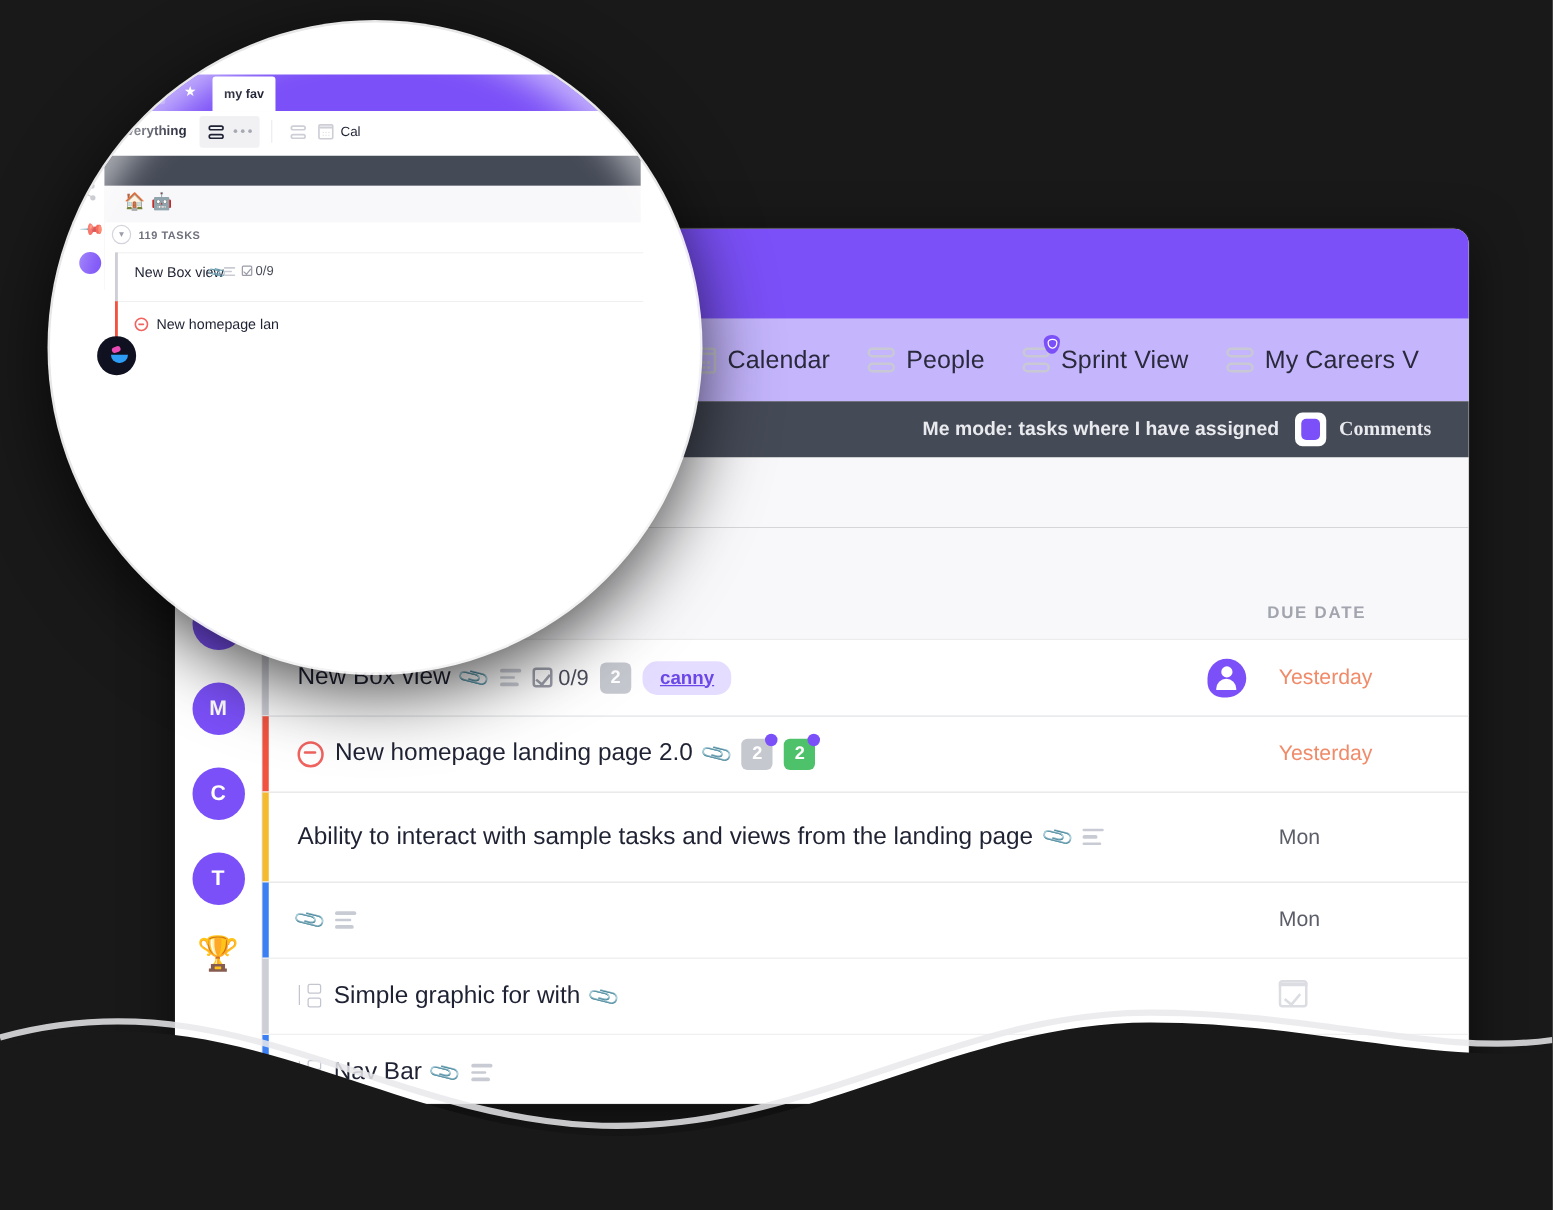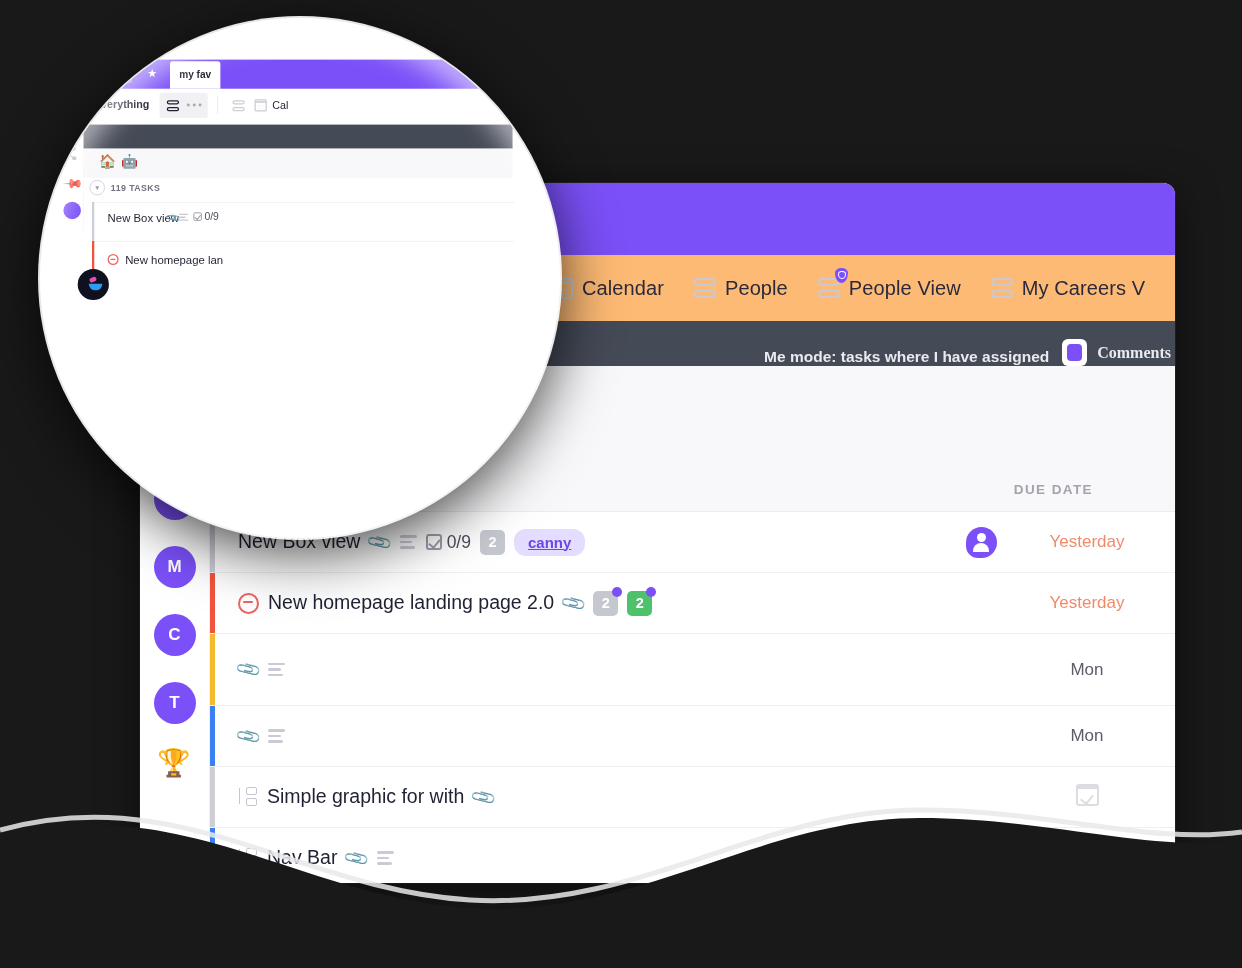--- a/index.html
+++ b/index.html
@@ -20,21 +20,21 @@
     background: #ffffff;
     border-radius: 12px;
     box-shadow: 0 10px 40px rgba(0,0,0,.55), 0 0 0 1px rgba(255,255,255,.07);
     overflow: hidden;
   }
 
   .purple-bar { height: 72px; background: #7b50f8; }
 
   .view-tabs {
     height: 66px;
-    background: #fdba74;
+    background: #c4b5fd;
     display: flex; align-items: center;
     padding-left: 412px;
     gap: 30px;
     white-space: nowrap;
   }
   .view-tab { display: flex; align-items: center; gap: 9px; color: #2a2a3c; font-size: 20px; position: relative; }
   .view-tab .lbl { letter-spacing: .1px; }
 
   .ic-list { width: 22px; height: 20px; display: inline-flex; flex-direction: column; justify-content: space-between; }
   .ic-list i { display: block; height: 8px; border: 2.2px solid #c8c9d4; border-radius: 5px; }
@@ -55,22 +55,22 @@
   }
   .sprint-badge::after {
     content:""; position:absolute; left:3.2px; top:3.6px;
     width:6px; height:6px; border:1.3px solid #fff;
     border-radius: 50% 50% 50% 50% / 40% 40% 65% 65%;
   }
 
   
   .me-bar {
     height: 45px; background: #454a57;
-    display: flex; align-items: flex-end; justify-content: flex-end;
-    padding-right: 4px; gap: 13px;
+    display: flex; align-items: center; justify-content: flex-end;
+    padding-right: 30px; gap: 13px;
   }
   .me-bar .me-text { color: #e9eaee; font-size: 15.5px; font-weight: 700; }
   .cmt-toggle { display: flex; align-items: center; gap: 10px; font-family: Liberation Serif, serif; }
   .cmt-box { width: 25px; height: 27px; background: #fff; border-radius: 6px; display: flex; align-items: center; justify-content: center; }
   .cmt-box i { display:block; width: 15px; height: 17px; background: #7b50f8; border-radius: 4px; }
   .cmt-label { color: #e9eaee; font-size: 16px; font-weight: 700; }
 
   
   .app-body { display: flex; height: 517px; background: #fff; }
 
@@ -100,21 +100,21 @@
   .col-head .t { font-size: 13.5px; font-weight: 700; letter-spacing: 1.4px; color: #a2a4ae; }
 
   .row {
     display: flex; align-items: center; min-height: 61px;
     border-bottom: 1px solid #eff0f1; position: relative; background: #fff;
   }
   .row .status { position:absolute; left:0; top:0; bottom:0; width: 5px; }
   .row .main { flex: 1; display: flex; align-items: center; gap: 9px; padding-left: 28px; min-width: 0; flex-wrap: wrap; }
   .row .title { font-size: 19.5px; color: #1f2233; line-height: 1.5; }
   .row .assignee { width: 84px; display:flex; align-items:center; justify-content:center; }
-  .row .due { width: 152px; text-align: center; font-size: 17px; color: #5b5d68; padding-right: 24px; }
+  .row .due { width: 152px; text-align: left; font-size: 17px; color: #5b5d68; padding-right: 24px; }
   .row .due.late { color: #f08b6a; }
 
   .clip { color: #b9bbc6; font-size: 17px; transform: rotate(-35deg); display:inline-block; }
   .lines { display:inline-flex; flex-direction: column; gap: 3px; width: 17px; }
   .lines i { height: 2.4px; background: #c9cbd4; border-radius: 2px; }
   .lines i:nth-child(1){ width:100%; } .lines i:nth-child(2){ width:75%; } .lines i:nth-child(3){ width:88%; }
 
   .chk { display:inline-flex; align-items:center; gap: 5px; color: #4a4d5a; font-size: 17.5px; }
   .chk .bx { width: 16px; height: 16px; border: 2px solid #9a9ca8; border-radius: 3px; position: relative; }
   .chk .bx::after { content:""; position:absolute; left:3px; top:1px; width:5px; height:9px;
@@ -270,21 +270,21 @@
           </span>
         <span class="lbl">People</span>
       </div>
 
       <div class="view-tab">
         <span class="ic-list">
             <i></i>
             <i></i>
           <span class="sprint-badge"></span>
         </span>
-        <span class="lbl">People View</span>
+        <span class="lbl">Sprint View</span>
       </div>
 
       <div class="view-tab">
         <span class="ic-list">
             <i></i>
             <i></i>
           </span>
         <span class="lbl">My Careers V</span>
       </div>
 
@@ -362,20 +362,21 @@
             <span class="badge gray">2<span class="dot"></span></span>
             <span class="badge green">2<span class="dot"></span></span>
           </div>
           <div class="assignee"></div>
           <div class="due late">Yesterday</div>
         </div>
 
         <div class="row" style="min-height:72px">
           <span class="status" style="background:#f5bb2e"></span>
           <div class="main" style="padding-right:10px">
+            <span class="title" style="max-width:640px">Ability to interact with sample tasks and views from the landing page</span>
             <span class="clip">📎</span>
             <span class="lines">
                 <i></i>
                 <i></i>
                 <i></i>
               </span>
           </div>
           <div class="assignee"></div>
           <div class="due">Mon</div>
         </div>

